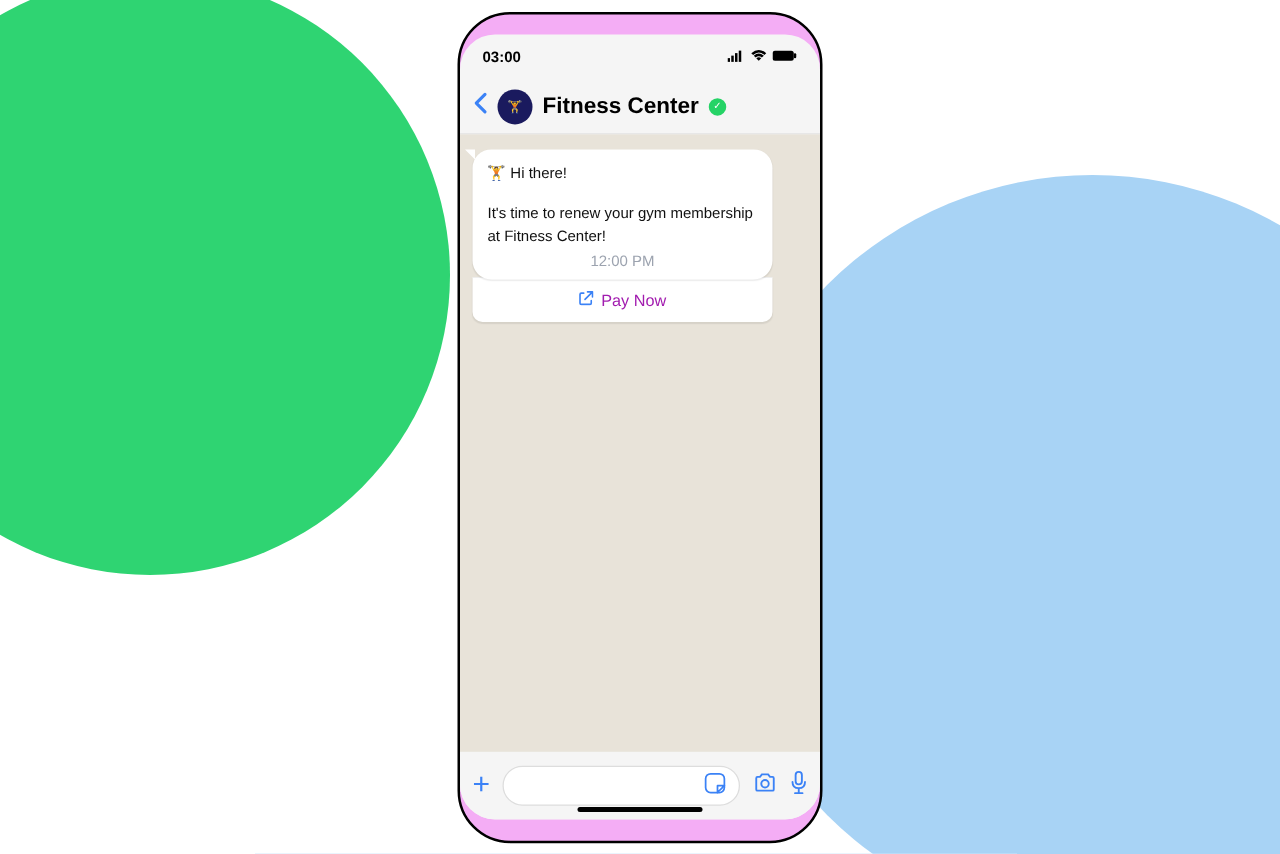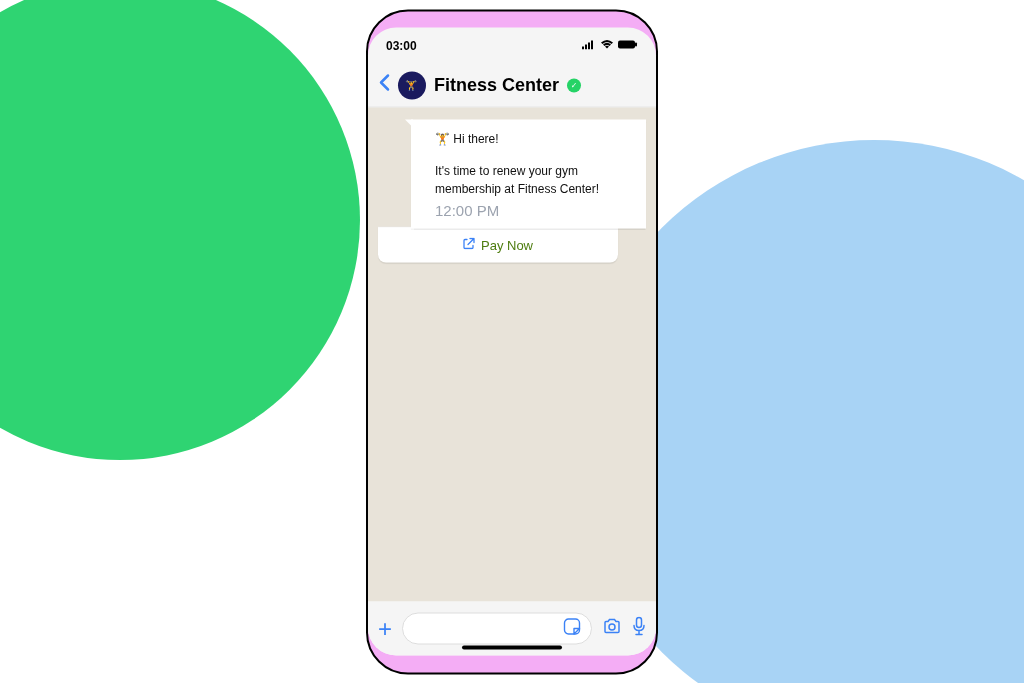--- a/index.html
+++ b/index.html
@@ -110,57 +110,56 @@
       font-size: 8px;
     }
     .chat-body {
       flex: 1;
       background: #e8e3d9;
       padding: 12px 10px;
       overflow: hidden;
     }
     .msg-bubble {
       background: #fff;
-      border-radius: 0;
-      padding: 10px 12px 6px 24px;
+      border-radius: 15px;
+      padding: 10px 12px 6px 12px;
       max-width: 240px;
       font-size: 12px;
       line-height: 1.5;
       color: #111;
       position: relative;
       box-shadow: 0 1px 1px rgba(0,0,0,0.08);
-      margin-left: 33px;
     }
     .msg-bubble::before {
       content: '';
       position: absolute;
       left: -6px;
       top: 0;
       width: 0;
       height: 0;
       border-top: 8px solid #fff;
       border-left: 8px solid transparent;
     }
     .msg-para { margin-bottom: 14px; }
     .msg-para:last-of-type { margin-bottom: 4px; }
     .msg-time {
-      font-size: 15px;
+      font-size: 12px;
       color: #9ca3af;
-      text-align: left;
+      text-align: center;
       margin-top: -12px;
     }
     .msg-action {
       background: #fff;
       border-top: 1px solid #eee;
       border-radius: 0 0 8px 8px;
       max-width: 240px;
       text-align: center;
       padding: 10px 16px;
       font-size: 13px;
-      color: #4d7c0f;
+      color: #a21caf;
       display: flex;
       align-items: center;
       justify-content: center;
       gap: 6px;
       box-shadow: 0 1px 1px rgba(0,0,0,0.08);
       margin-top: -2px;
     }
     .input-bar {
       height: 54px;
       background: #f5f5f5;

